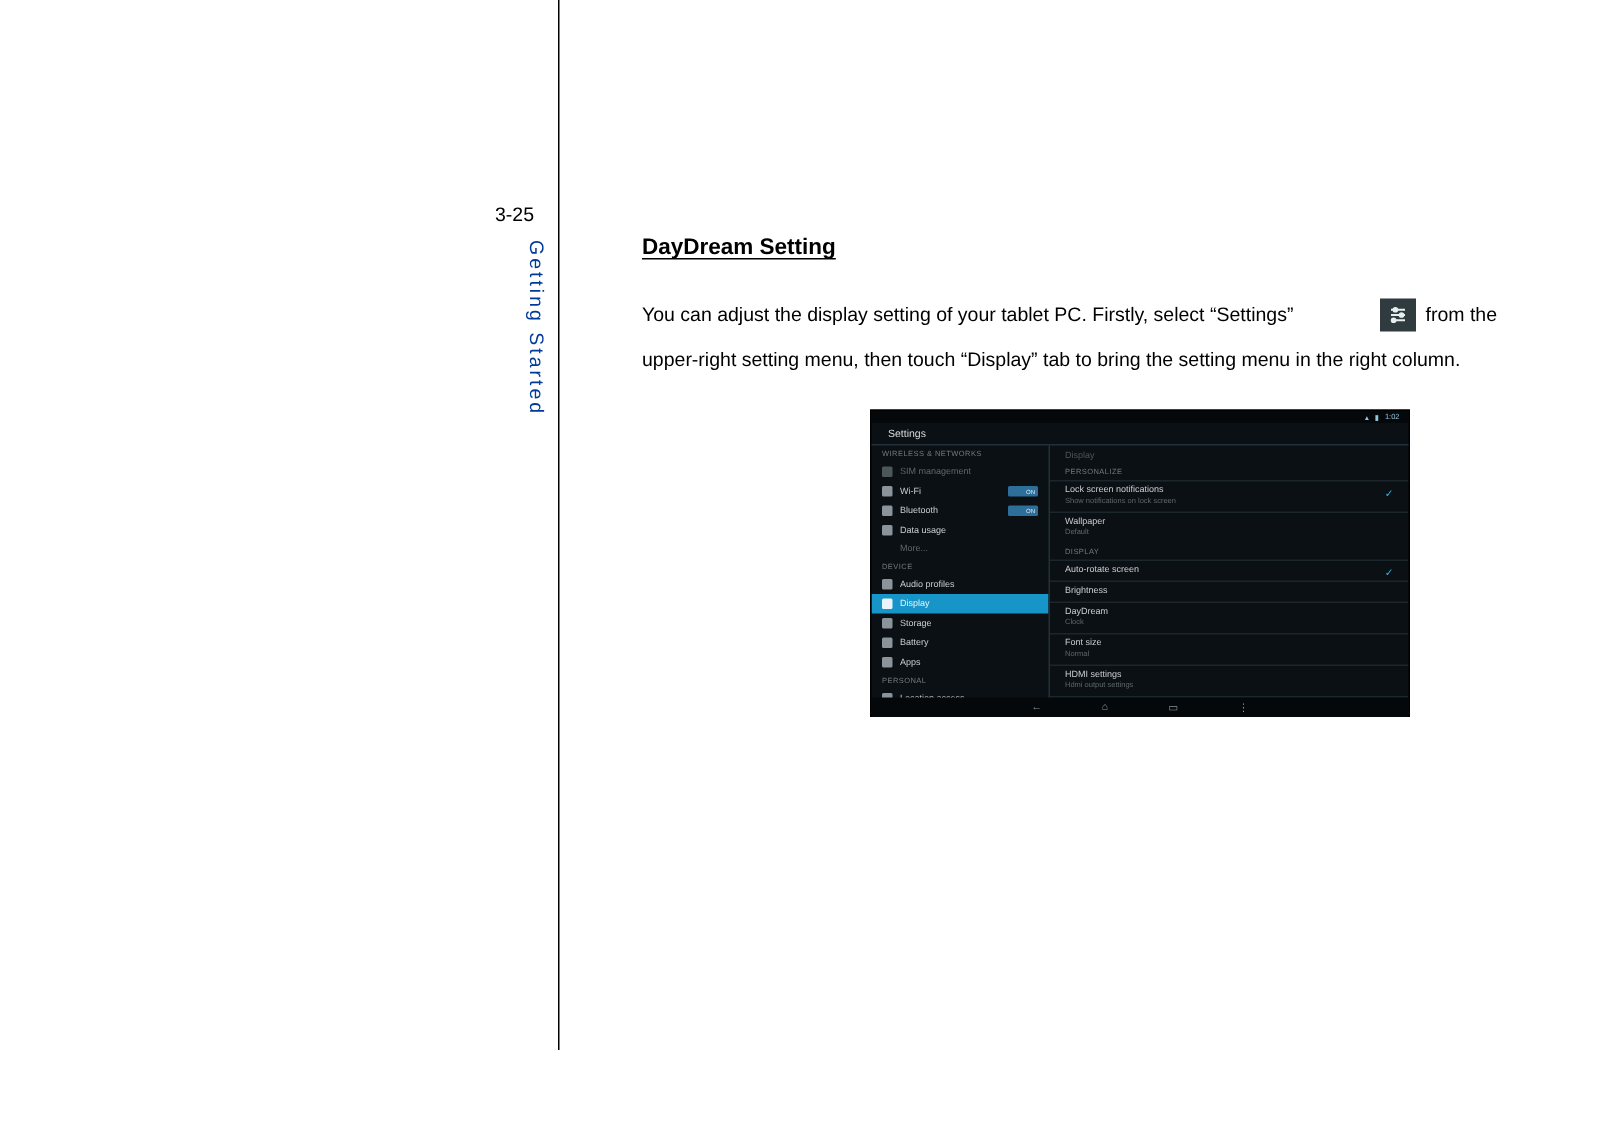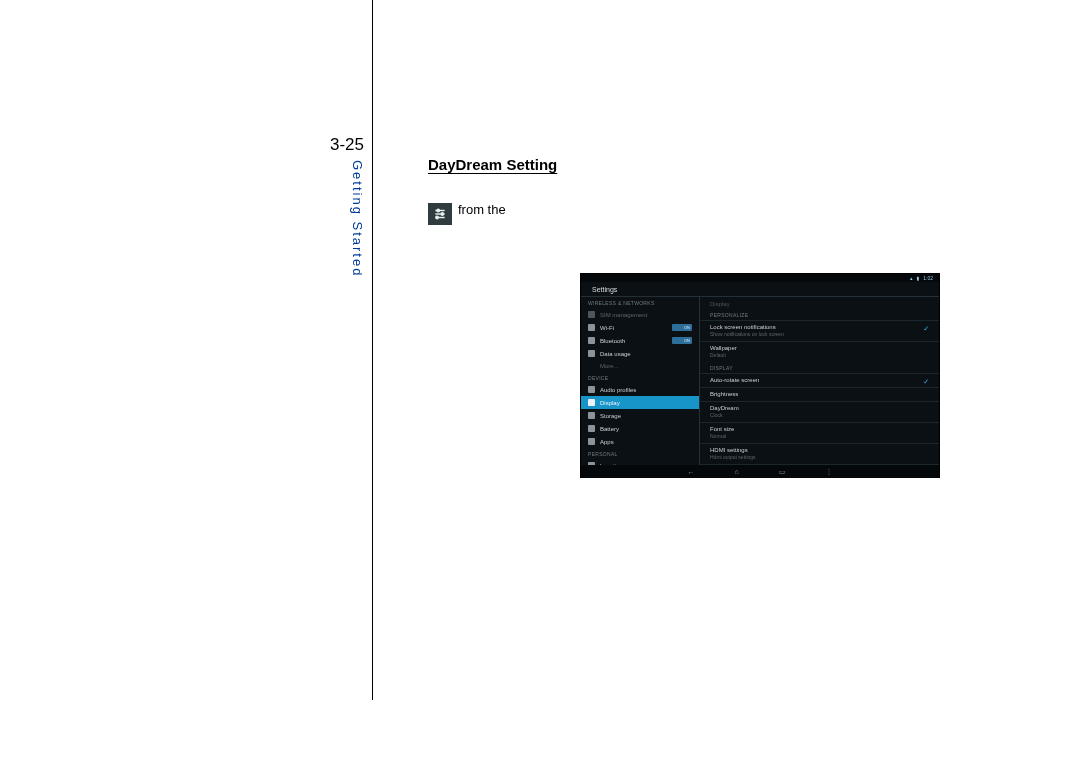--- a/index.html
+++ b/index.html
@@ -17,21 +17,21 @@
     left: 372px;
     top: 0;
     width: 1px;
     height: 700px;
     background: #000;
   }
   .page-number {
     position: absolute;
     left: 330px;
     top: 135px;
-    font-size: 17px;
+    font-size: 13px;
     color: #000;
   }
   .sidebar-label {
     position: absolute;
     left: 350px;
     top: 160px;
     writing-mode: vertical-rl;
     text-orientation: mixed;
     font-size: 13px;
     letter-spacing: 2px;
@@ -56,21 +56,21 @@
     color: #000;
     line-height: 2.3;
   }
   .line1 {
     display: flex;
     justify-content: space-between;
     align-items: center;
   }
   .line1-right {
     display: flex;
-    align-items: flex-end;
+    align-items: center;
     gap: 6px;
   }
   .settings-icon {
     width: 24px;
     height: 22px;
     background: #2f3b3f;
     display: flex;
     align-items: center;
     justify-content: center;
     color: #e6eef0;
@@ -190,34 +190,36 @@
 <div class="spine"></div>
 
 <div class="page-number">3-25</div>
 
 <div class="sidebar-label">Getting Started</div>
 
 <div class="heading">DayDream Setting</div>
 
 <div class="body-text">
   <div class="line1">
+    <span>You  can  adjust  the  display  setting  of  your  tablet  PC.  Firstly,  select  “Settings”</span>
     <span class="line1-right">
       <span class="settings-icon" title="settings/sliders">
         <svg viewBox="0 0 24 24" fill="none" stroke="currentColor" stroke-width="2.5">
           <line x1="4" y1="6" x2="20" y2="6"></line>
             <circle cx="9" cy="6" r="2" fill="currentColor"></circle>
           <line x1="4" y1="12" x2="20" y2="12"></line>
             <circle cx="16" cy="12" r="2" fill="currentColor"></circle>
           <line x1="4" y1="18" x2="20" y2="18"></line>
             <circle cx="7" cy="18" r="2" fill="currentColor"></circle>
         </svg>
       </span>
       <span>from  the</span>
     </span>
   </div>
+  <div>upper-right setting menu, then touch “Display” tab to bring the setting menu in the right column.</div>
 </div>
 
 <div class="tablet-screenshot">
   <div class="ts-statusbar">
     <span>▴</span>
     <span>▮</span>
     <span>1:02</span>
   </div>
   <div class="ts-titlebar">
     <span class="ic" style="background:#7fa7b8"></span>

